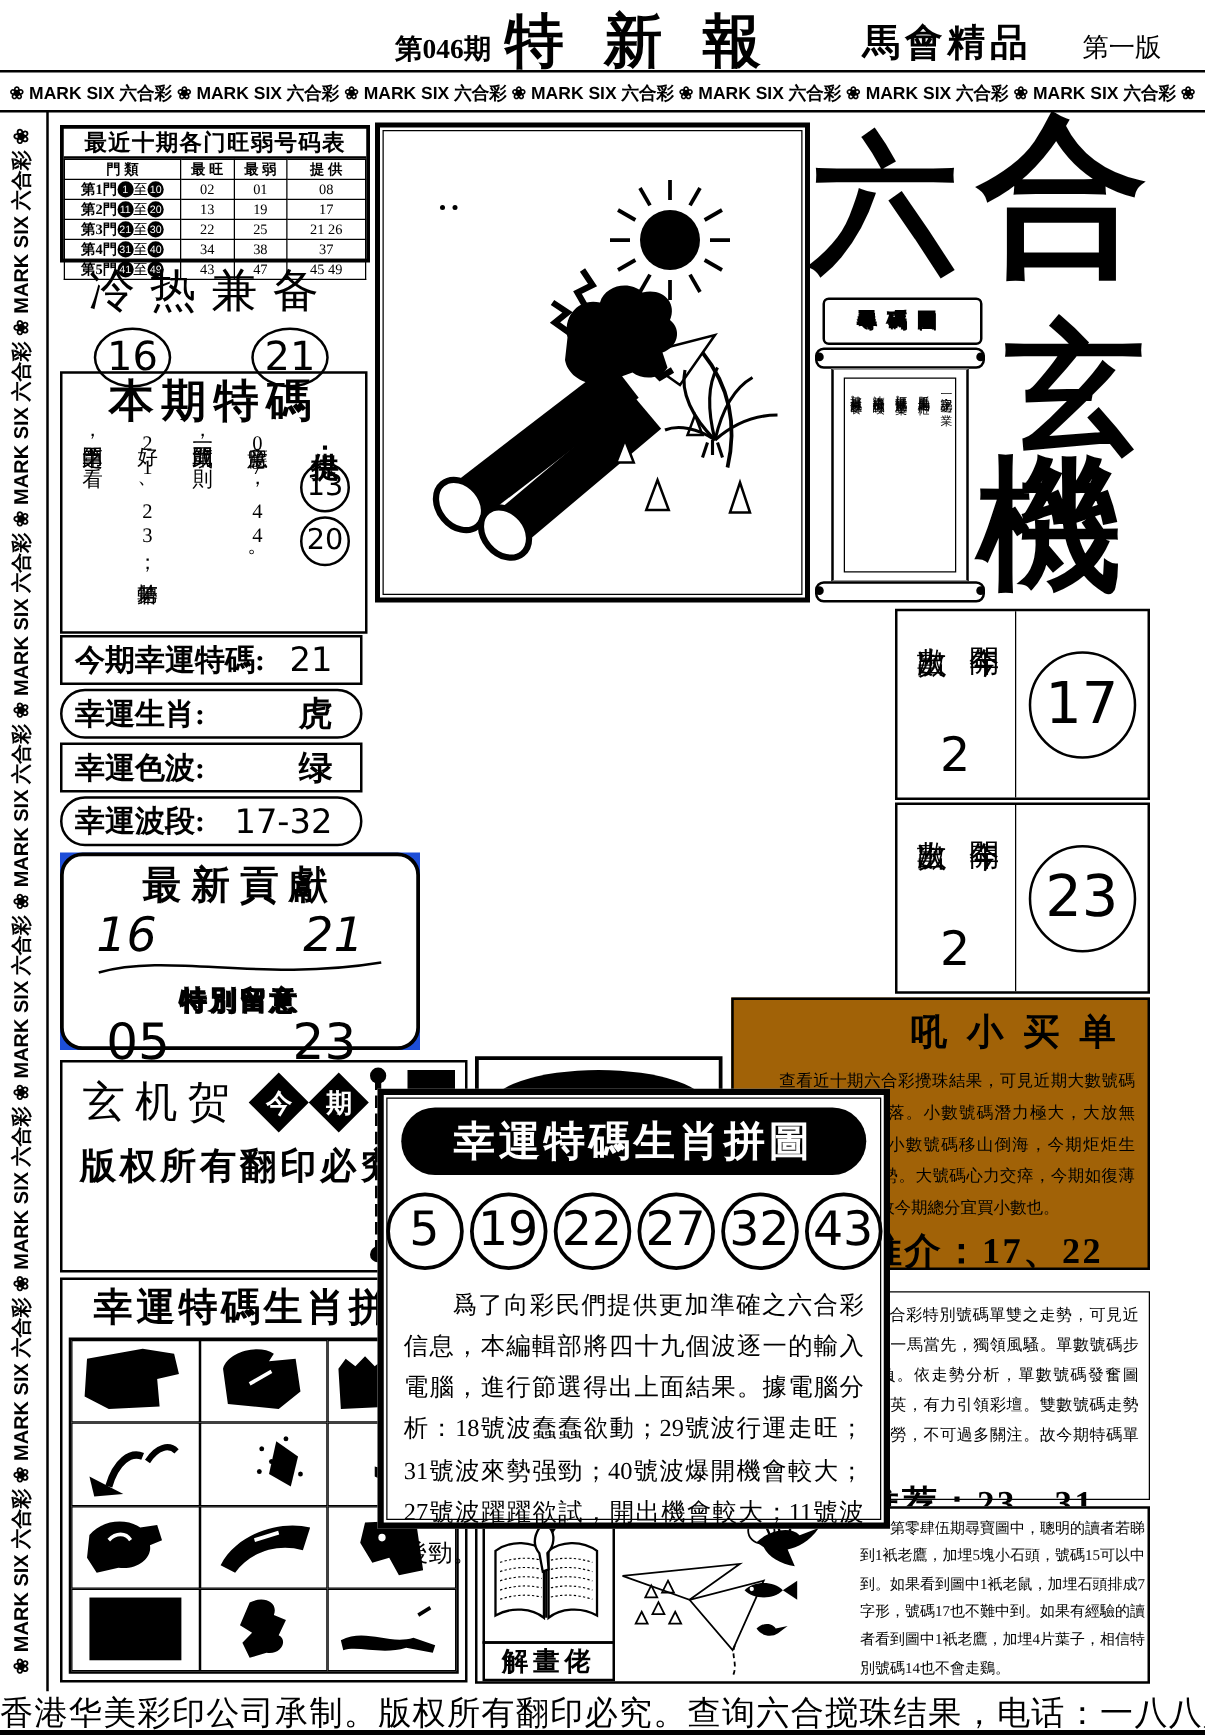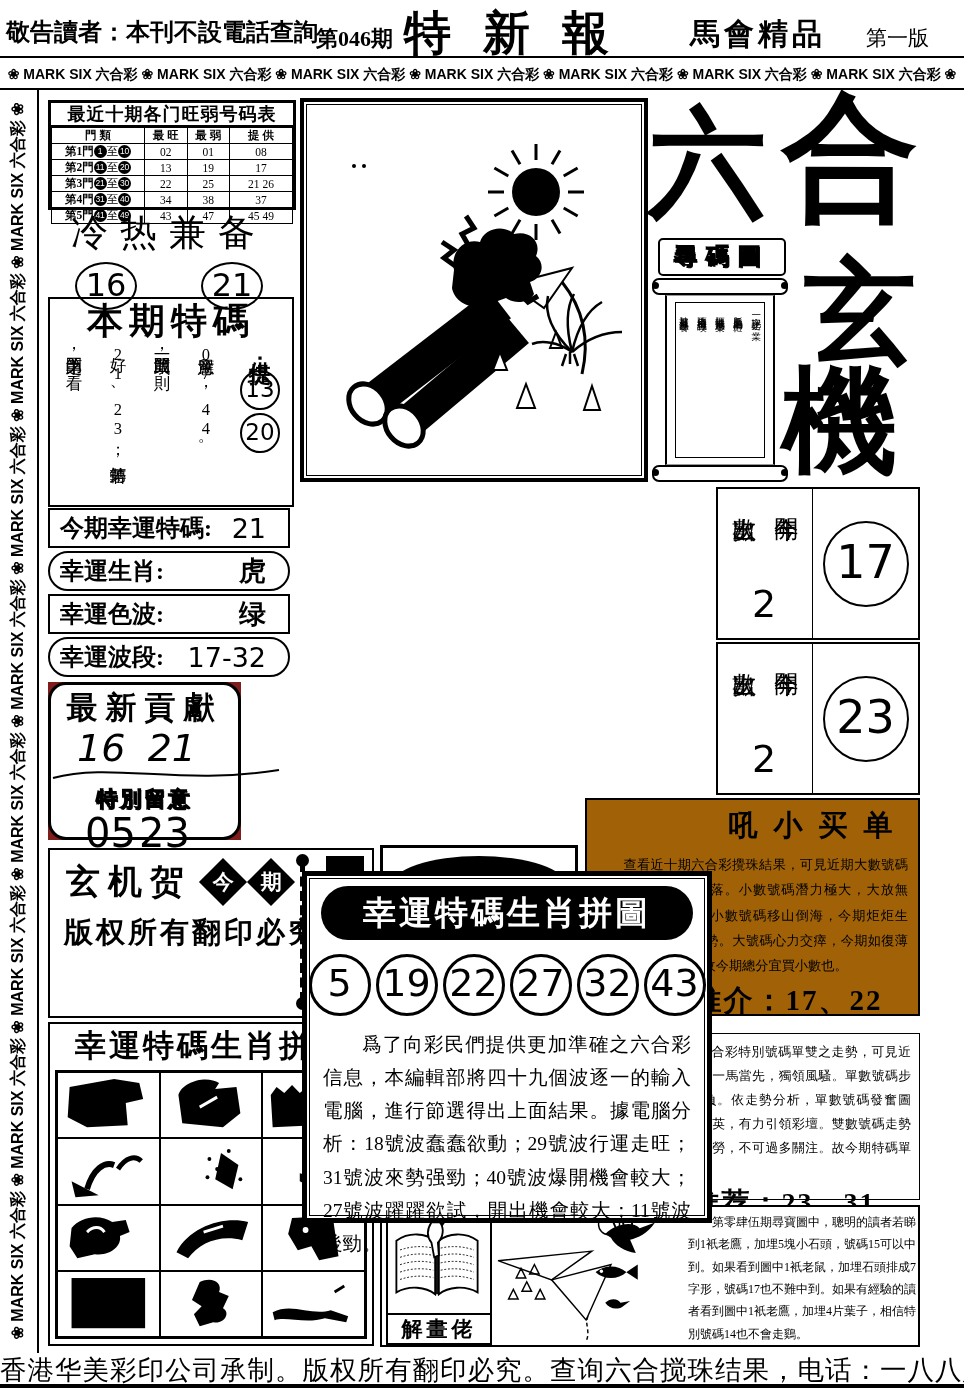--- a/index.html
+++ b/index.html
@@ -55,35 +55,35 @@
 
   
   .lk-row{left:48px;width:242px;height:40px;border:2px solid #000;display:flex;align-items:center;
           padding:0 10px;box-sizing:border-box;background:#fff;}
   .lk-round{border-radius:22px;}
   .lk-label{font-size:24px;font-weight:bold;white-space:nowrap;}
   .lk-value{margin-left:auto;font-size:27px;padding-right:12px;font-family:"DejaVu Sans",sans-serif;}
   .lk-value.cjk{font-family:"Liberation Serif",serif;font-weight:bold;}
 
   
-  .ct-outer{left:48px;top:682px;width:193px;height:158px;background:#7f1d1d;}
+  .ct-outer{left:48px;top:682px;width:288px;height:158px;background:#1d4ed8;}
   .ct-inner{position:absolute;inset:0;background:#fff;border:3px solid #000;border-radius:18px;
             box-sizing:border-box;text-align:center;}
   .ct-title{font-size:31px;font-weight:900;letter-spacing:8px;margin-top:2px;white-space:nowrap;}
   .ct-nums{display:flex;font-family:"DejaVu Sans",sans-serif;font-size:38px;line-height:1;
            padding:0 42px 0 26px;justify-content:space-between;font-style:italic;}
   .ct-note{font-size:21px;font-weight:bold;color:#fff;-webkit-text-stroke:1.3px #000;
            text-shadow:1px 1px 0 #000;letter-spacing:3px;}
   .ct-nums2{display:flex;font-family:"DejaVu Sans",sans-serif;font-size:40px;line-height:1;
             padding:0 48px 0 34px;justify-content:space-between;}
 
   
   .cg-box{left:48px;top:848px;width:322px;height:166px;border:2px solid #000;}
   .cg-row1{display:flex;align-items:center;padding:10px 0 0 16px;height:44px;}
-  .cg-prefix{font-size:34px;font-weight:700;letter-spacing:8px;white-space:nowrap;text-align:center;}
+  .cg-prefix{font-size:34px;font-weight:400;letter-spacing:8px;white-space:nowrap;text-align:center;}
   .diamond{width:34px;height:34px;background:#000;transform:rotate(45deg);margin-left:14px;
            display:flex;align-items:center;justify-content:center;}
   .diamond span{transform:rotate(-45deg);color:#fff;font-size:21px;font-weight:bold;}
   .cg-line{font-size:29px;font-weight:bold;letter-spacing:3px;padding-left:14px;margin-top:9px;white-space:nowrap;}
   .cg-dash{left:250px;top:12px;height:140px;border-left:5px dashed #000;}
   .cg-dash::before,.cg-dash::after{content:"";position:absolute;left:-9px;width:13px;height:13px;
            border-radius:50%;background:#000;}
   .cg-dash::before{top:-8px;} .cg-dash::after{bottom:-8px;}
   .cg-tip{right:8px;top:6px;width:38px;height:86px;background:#000;display:flex;align-items:center;justify-content:center;}
   .cg-tip .vtext{color:#fff;font-size:21px;font-weight:bold;line-height:1;}
@@ -98,21 +98,21 @@
   .pz-cell{border:1px solid #000;overflow:hidden;}
   .pz-cell svg{width:100%;height:100%;display:block;}
 
   
   .il-box{left:300px;top:98px;width:348px;height:384px;border:4px solid #000;box-sizing:border-box;}
 
   
   .my-area{left:652px;top:98px;width:270px;height:386px;}
   .my-char{position:absolute;font-weight:900;line-height:1;}
   .my-label{position:absolute;left:6px;top:140px;width:124px;height:34px;border:2px solid #000;border-radius:5px;
-            text-align:center;line-height:34px;font-size:23px;font-weight:bold;letter-spacing:9px;color:#fff;
+            text-align:center;line-height:34px;font-size:15px;font-weight:bold;letter-spacing:9px;color:#fff;
             -webkit-text-stroke:1.3px #000;text-shadow:1px 1px 0 #000;white-space:nowrap;}
   .scroll{position:absolute;left:0;top:180px;width:136px;height:202px;}
   .roller{height:13px;border:2px solid #000;border-radius:7px;position:relative;background:#fff;}
   .roller::before,.roller::after{content:"";position:absolute;top:2px;width:7px;height:7px;background:#000;border-radius:50%;}
   .roller::before{left:-2px;} .roller::after{right:-2px;}
   .scroll-body{margin:0 13px;height:168px;border:1px solid #999;border-left:2px solid #000;border-right:2px solid #000;
                background:#fff;position:relative;}
   .scroll-paper{position:absolute;inset:6px 8px;border:1px solid #000;display:flex;justify-content:center;}
   .scroll-text{writing-mode:vertical-rl;text-orientation:upright;font-size:9.5px;line-height:1.9;
                padding-top:6px;letter-spacing:1px;}
@@ -174,21 +174,20 @@
 
   
   .footer{left:0;top:1352px;width:964px;height:36px;font-size:26.5px;letter-spacing:1px;white-space:nowrap;
           border-bottom:4px solid #000;box-sizing:border-box;}
 </style>
 </head>
 <body>
 
 <div class="page">
 
-  <div class="abs hd-notice">敬告讀者：本刊不設電話查詢</div>
   <div class="abs hd-issue">第046期</div>
   <div class="abs hd-title">特新報</div>
   <div class="abs hd-brand">馬會精品</div>
   <div class="abs hd-edition">第一版</div>
   <div class="abs hd-rule"></div>
 
   <div class="abs strip-top">❀ MARK SIX 六合彩 ❀ MARK SIX 六合彩 ❀ MARK SIX 六合彩 ❀ MARK SIX 六合彩 ❀ MARK SIX 六合彩 ❀ MARK SIX 六合彩 ❀ MARK SIX 六合彩 ❀</div>
   <div class="abs strip-side strip-left">❀ MARK SIX 六合彩 ❀ MARK SIX 六合彩 ❀ MARK SIX 六合彩 ❀ MARK SIX 六合彩 ❀ MARK SIX 六合彩 ❀ MARK SIX 六合彩 ❀ MARK SIX 六合彩 ❀ MARK SIX 六合彩 ❀</div>
 
   <div class="abs tbl-box">

